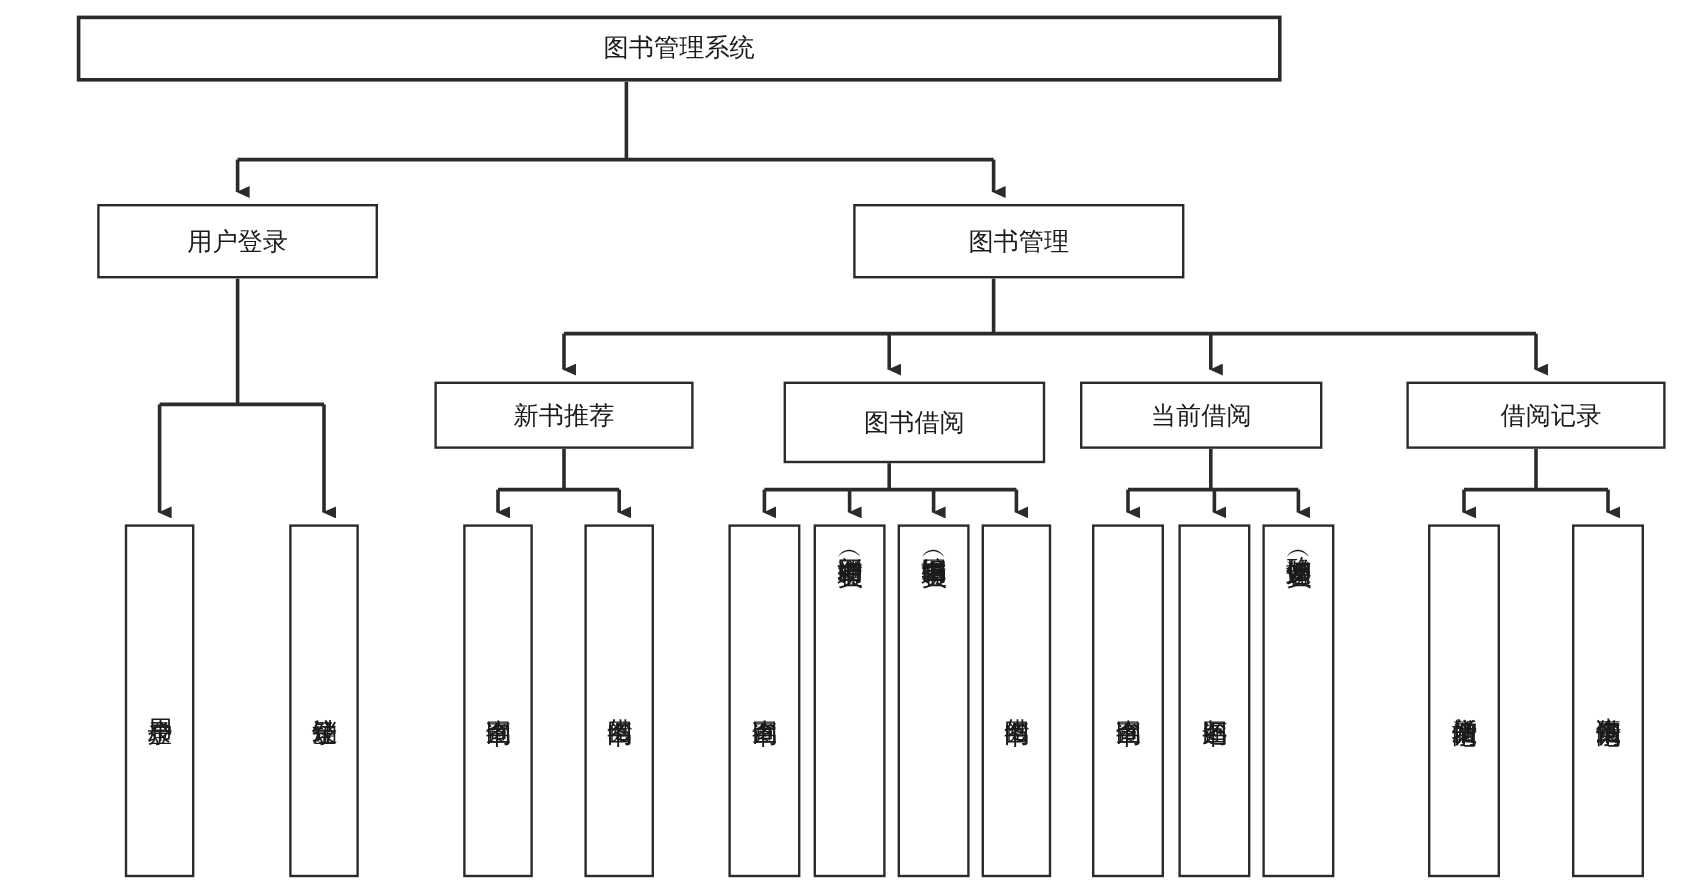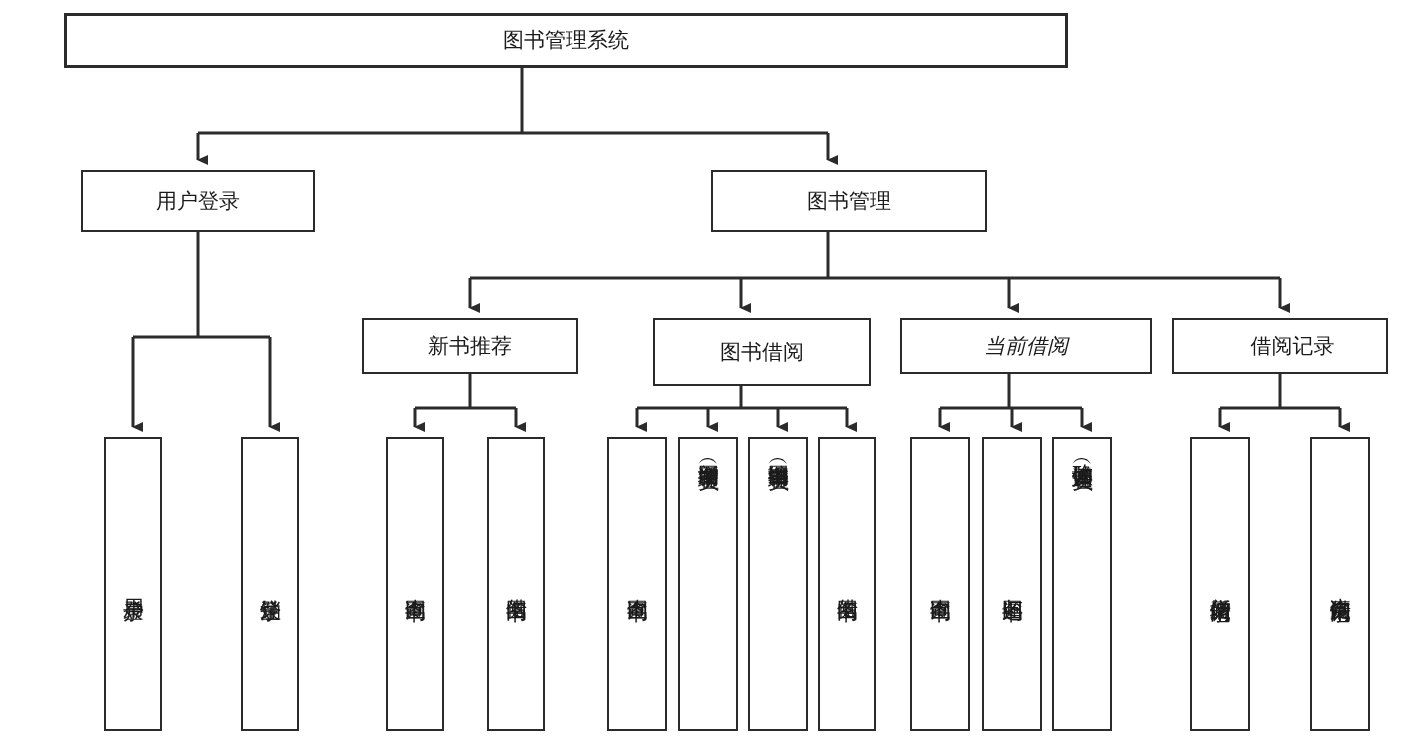--- a/index.html
+++ b/index.html
@@ -140,21 +140,21 @@
   <div class="node-box" style="left:711px; top:170px; width:276px; height:62px;">
     <span class="node-label-h">图书管理</span>
   </div>
 
   <div class="node-box" style="left:362px; top:318px; width:216px; height:56px;">
     <span class="node-label-h">新书推荐</span>
   </div>
   <div class="node-box" style="left:632px; top:318px; width:218px; height:68px;margin-left:21px;">
     <span class="node-label-h">图书借阅</span>
   </div>
-  <div class="node-box" style="left:900px; top:318px; width:252px; height:56px;font-style:italic;">
+  <div class="node-box" style="left:900px; top:318px; width:202px; height:56px;">
     <span class="node-label-h">当前借阅</span>
   </div>
   <div class="node-box" style="left:1172px; top:318px; width:216px; height:56px;padding-left:25px;">
     <span class="node-label-h">借阅记录</span>
   </div>
 
   <div class="node-box leaf-box mid-aligned" style="left:104px; top:437px; width:58px; height:294px;">
     <span class="node-label-v">用户登录</span>
   </div>
   <div class="node-box leaf-box mid-aligned" style="left:241px; top:437px; width:58px; height:294px;">

